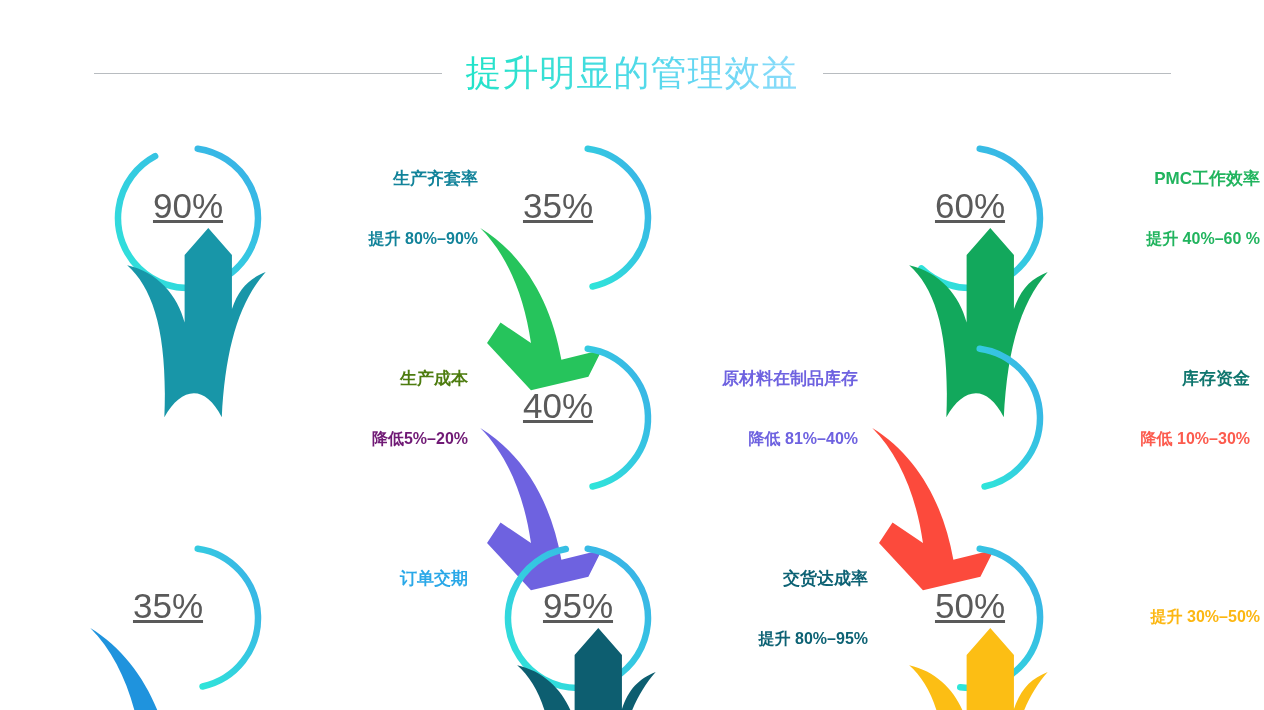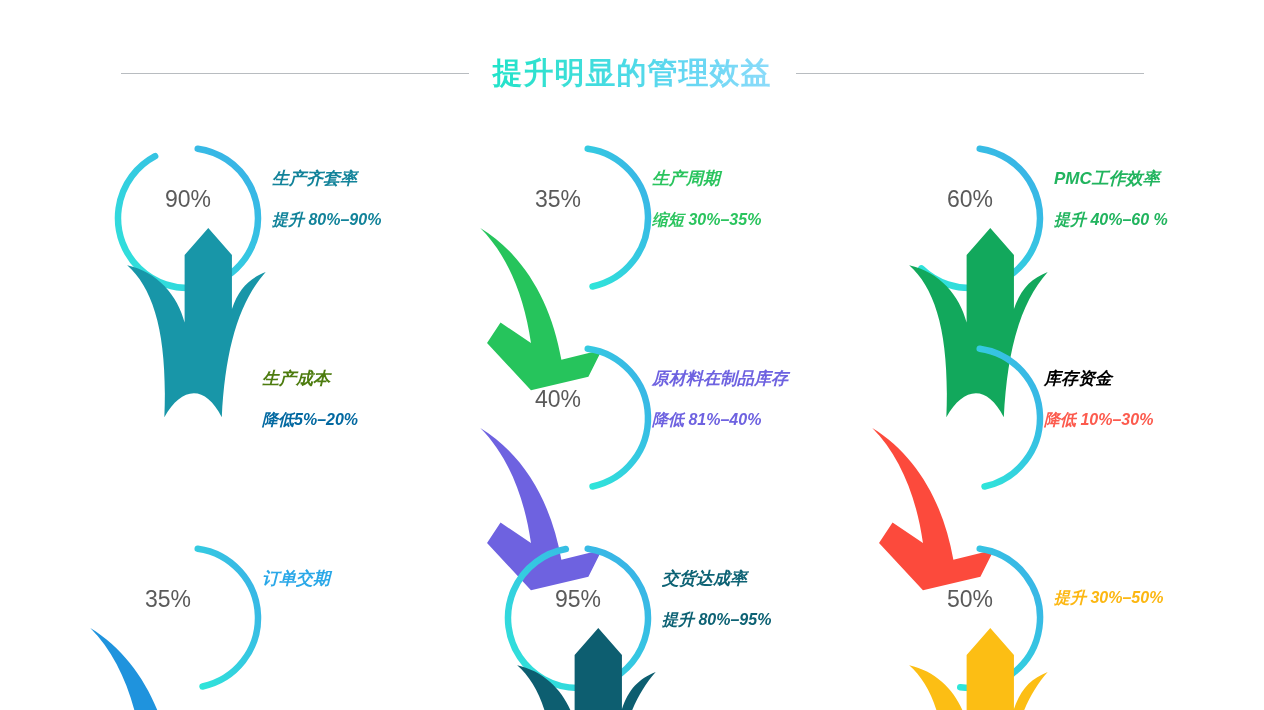--- a/index.html
+++ b/index.html
@@ -29,22 +29,22 @@
     gap: 22px;
   }
   .header-rule {
     height: 1px;
     background: #b8bcc0;
     flex: 0 0 auto;
   }
   .header-rule.left  { width: 348px; }
   .header-rule.right { width: 348px; }
   .header-title {
-    font-size: 30px;
-    font-weight: bold;
+    font-size: 36px;
+    font-weight: normal;
     letter-spacing: 1px;
     white-space: nowrap;
     background: linear-gradient(100deg, #1fe3c8 0%, #35e0d2 22%, #49dbe4 45%, #63d6f2 68%, #8fdcfb 100%);
     -webkit-background-clip: text;
     background-clip: text;
     -webkit-text-fill-color: transparent;
     color: #3fd9dd;
     line-height: 1.2;
     padding: 0 2px;
   }
@@ -84,56 +84,56 @@
     top: 0;
     width: 196px;
     height: 196px;
     overflow: visible;
   }
   .dial-value {
     position: absolute;
     top: 68px;
     width: 100%;
     text-align: center;
-    font-size: 23px;
+    font-size: 35px;
     color: #5a5a5a;
     font-weight: 300;
     letter-spacing: 0px;
     line-height: 1;
+    text-decoration: underline;
   }
   
   .dial.partial .dial-value { transform: translateX(-20px); }
 
   .dial-arrow {
     position: absolute;
     top: 108px;
     width: 100%;
     display: flex;
     justify-content: center;
   }
   .dial.partial .dial-arrow { transform: translateX(-20px); }
   .dial-arrow svg { display: block; }
 
   .stat-text {
     position: absolute;
     left: 206px;
     top: 48px;
     width: 206px;
-    text-align: left;
-    font-style: italic;
+    text-align: right;
   }
   .stat.partial .stat-text { left: 196px; }
   .stat-label {
     font-size: 17px;
     font-weight: bold;
     line-height: 1.3;
     white-space: nowrap;
   }
   .stat-delta {
-    margin-top: 20px;
+    margin-top: 39px;
     font-size: 16px;
     font-weight: bold;
     line-height: 1.3;
     white-space: nowrap;
   }
 </style>
 </head>
 <body>
 
 <div class="header">
@@ -177,24 +177,20 @@
           </defs>
           <path d="M 107.74 28.68 A 70 70 0 0 1 112.55 166.47" fill="none" stroke="url(#arcgrad-production-cycle)" stroke-width="6.5" stroke-linecap="round"></path>
         </svg>
         <div class="dial-value">35%</div>
         <div class="dial-arrow">
           <svg width="29" height="29" viewBox="0 0 29 29" fill="#26c45c">
             <path d="M3 0 C7 4 9.5 10 10.5 17 L6 14 L4 17 L10.5 24 L19 22 L21 18 L15 19.5 C13.5 11 9.5 4 3 0 Z"></path>
           </svg>
         </div>
       </div>
-      <div class="stat-text">
-        <div class="stat-label" style="color:#2ac45e">生产周期</div>
-        <div class="stat-delta" style="color:#2ac45e">缩短 30%–35%</div>
-      </div>
     </div>
     <div class="stat col-2 row-0">
       <div class="dial">
         <svg viewBox="0 0 196 196">
           <defs>
             <linearGradient id="arcgrad-pmc-work-efficiency" x1="1" y1="0" x2="0" y2="1">
               <stop offset="0%" stop-color="#3aaee8"></stop>
               <stop offset="100%" stop-color="#2fe6d9"></stop>
             </linearGradient>
           </defs>
@@ -208,21 +204,21 @@
         </div>
       </div>
       <div class="stat-text">
         <div class="stat-label" style="color:#21b45e">PMC工作效率</div>
         <div class="stat-delta" style="color:#21b45e">提升 40%–60 %</div>
       </div>
     </div>
     <div class="stat col-0 row-1 partial">
       <div class="stat-text">
         <div class="stat-label" style="color:#4d7c0f">生产成本</div>
-        <div class="stat-delta" style="color:#0369a1">降低5%–20%</div>
+        <div class="stat-delta" style="color:#701a75">降低5%–20%</div>
       </div>
     </div>
     <div class="stat col-1 row-1 partial">
       <div class="dial partial">
         <svg viewBox="0 0 196 196">
           <defs>
             <linearGradient id="arcgrad-raw-material-wip-inventory" x1="1" y1="0" x2="0" y2="1">
               <stop offset="0%" stop-color="#3aaee8"></stop>
               <stop offset="100%" stop-color="#2fe6d9"></stop>
             </linearGradient>
@@ -252,21 +248,21 @@
           </defs>
           <path d="M 107.74 28.68 A 70 70 0 0 1 112.55 166.47" fill="none" stroke="url(#arcgrad-inventory-capital)" stroke-width="6.5" stroke-linecap="round"></path>
         </svg>
         <div class="dial-arrow">
           <svg width="29" height="29" viewBox="0 0 29 29" fill="#fc4a3c">
             <path d="M3 0 C7 4 9.5 10 10.5 17 L6 14 L4 17 L10.5 24 L19 22 L21 18 L15 19.5 C13.5 11 9.5 4 3 0 Z"></path>
           </svg>
         </div>
       </div>
       <div class="stat-text">
-        <div class="stat-label" style="color:#000000">库存资金</div>
+        <div class="stat-label" style="color:#0f766e">库存资金</div>
         <div class="stat-delta" style="color:#fc5b4e">降低 10%–30%</div>
       </div>
     </div>
     <div class="stat col-0 row-2 partial">
       <div class="dial partial">
         <svg viewBox="0 0 196 196">
           <defs>
             <linearGradient id="arcgrad-order-lead-time" x1="1" y1="0" x2="0" y2="1">
               <stop offset="0%" stop-color="#3aaee8"></stop>
               <stop offset="100%" stop-color="#2fe6d9"></stop>

